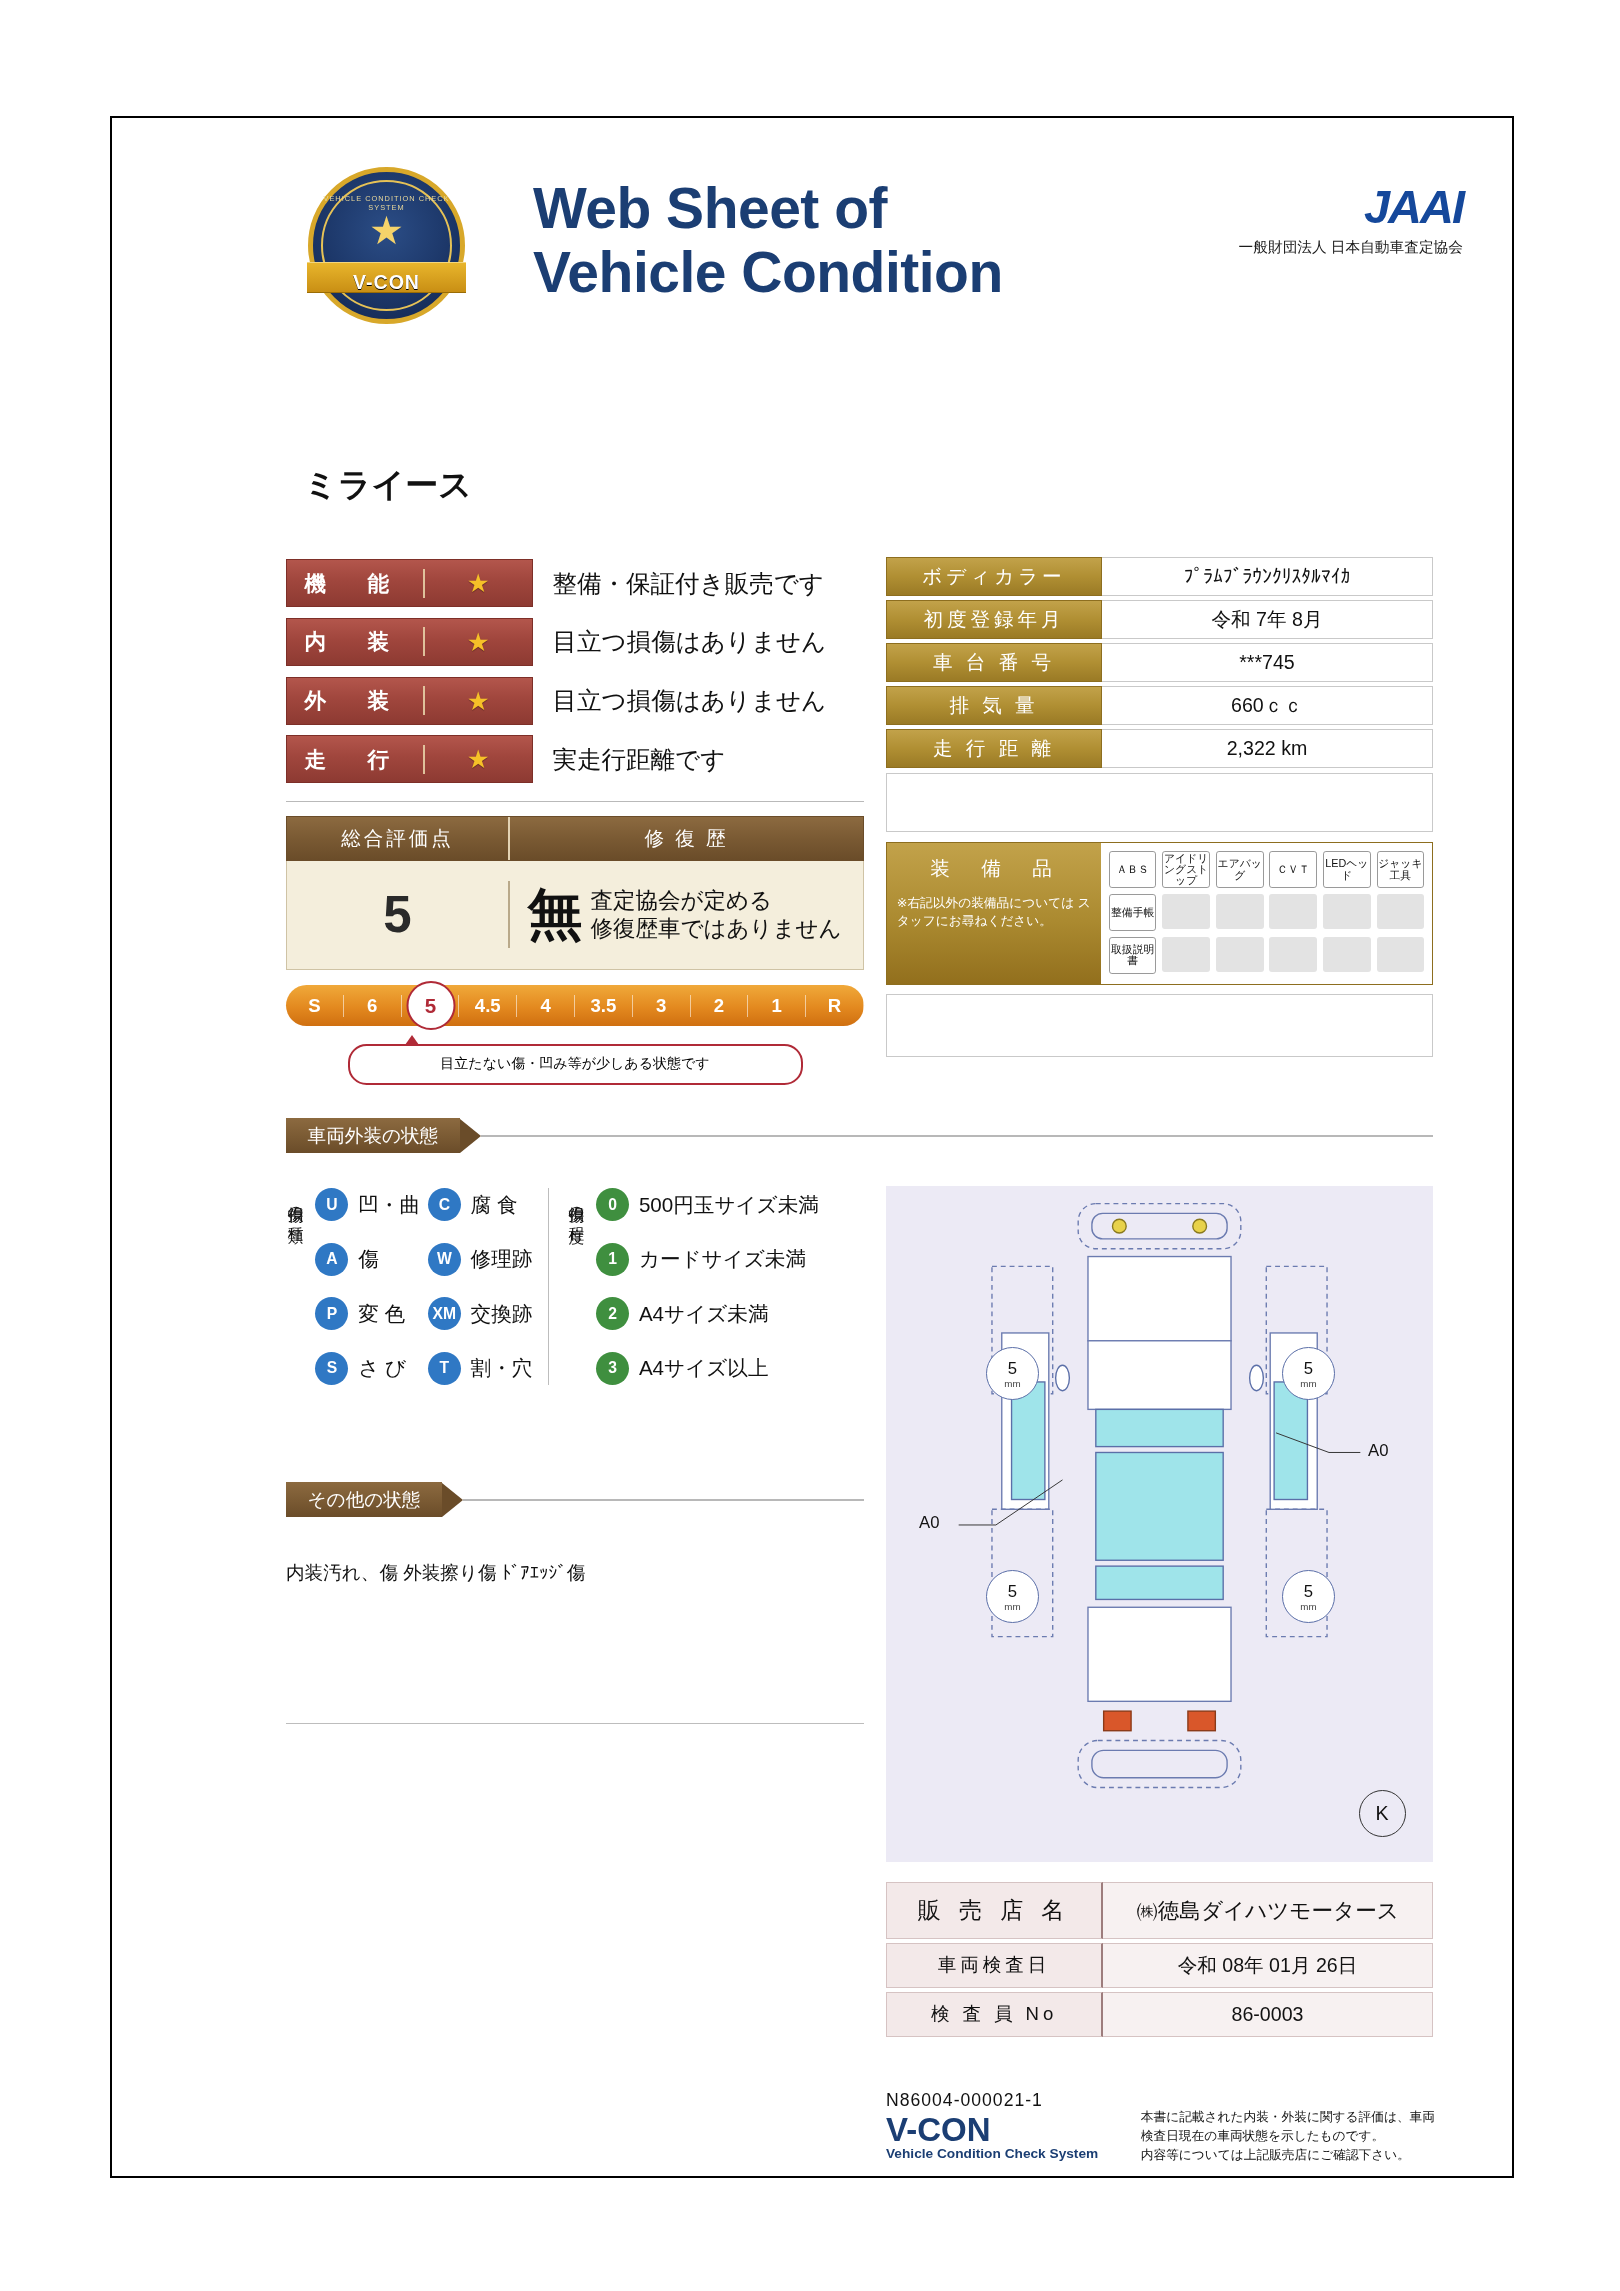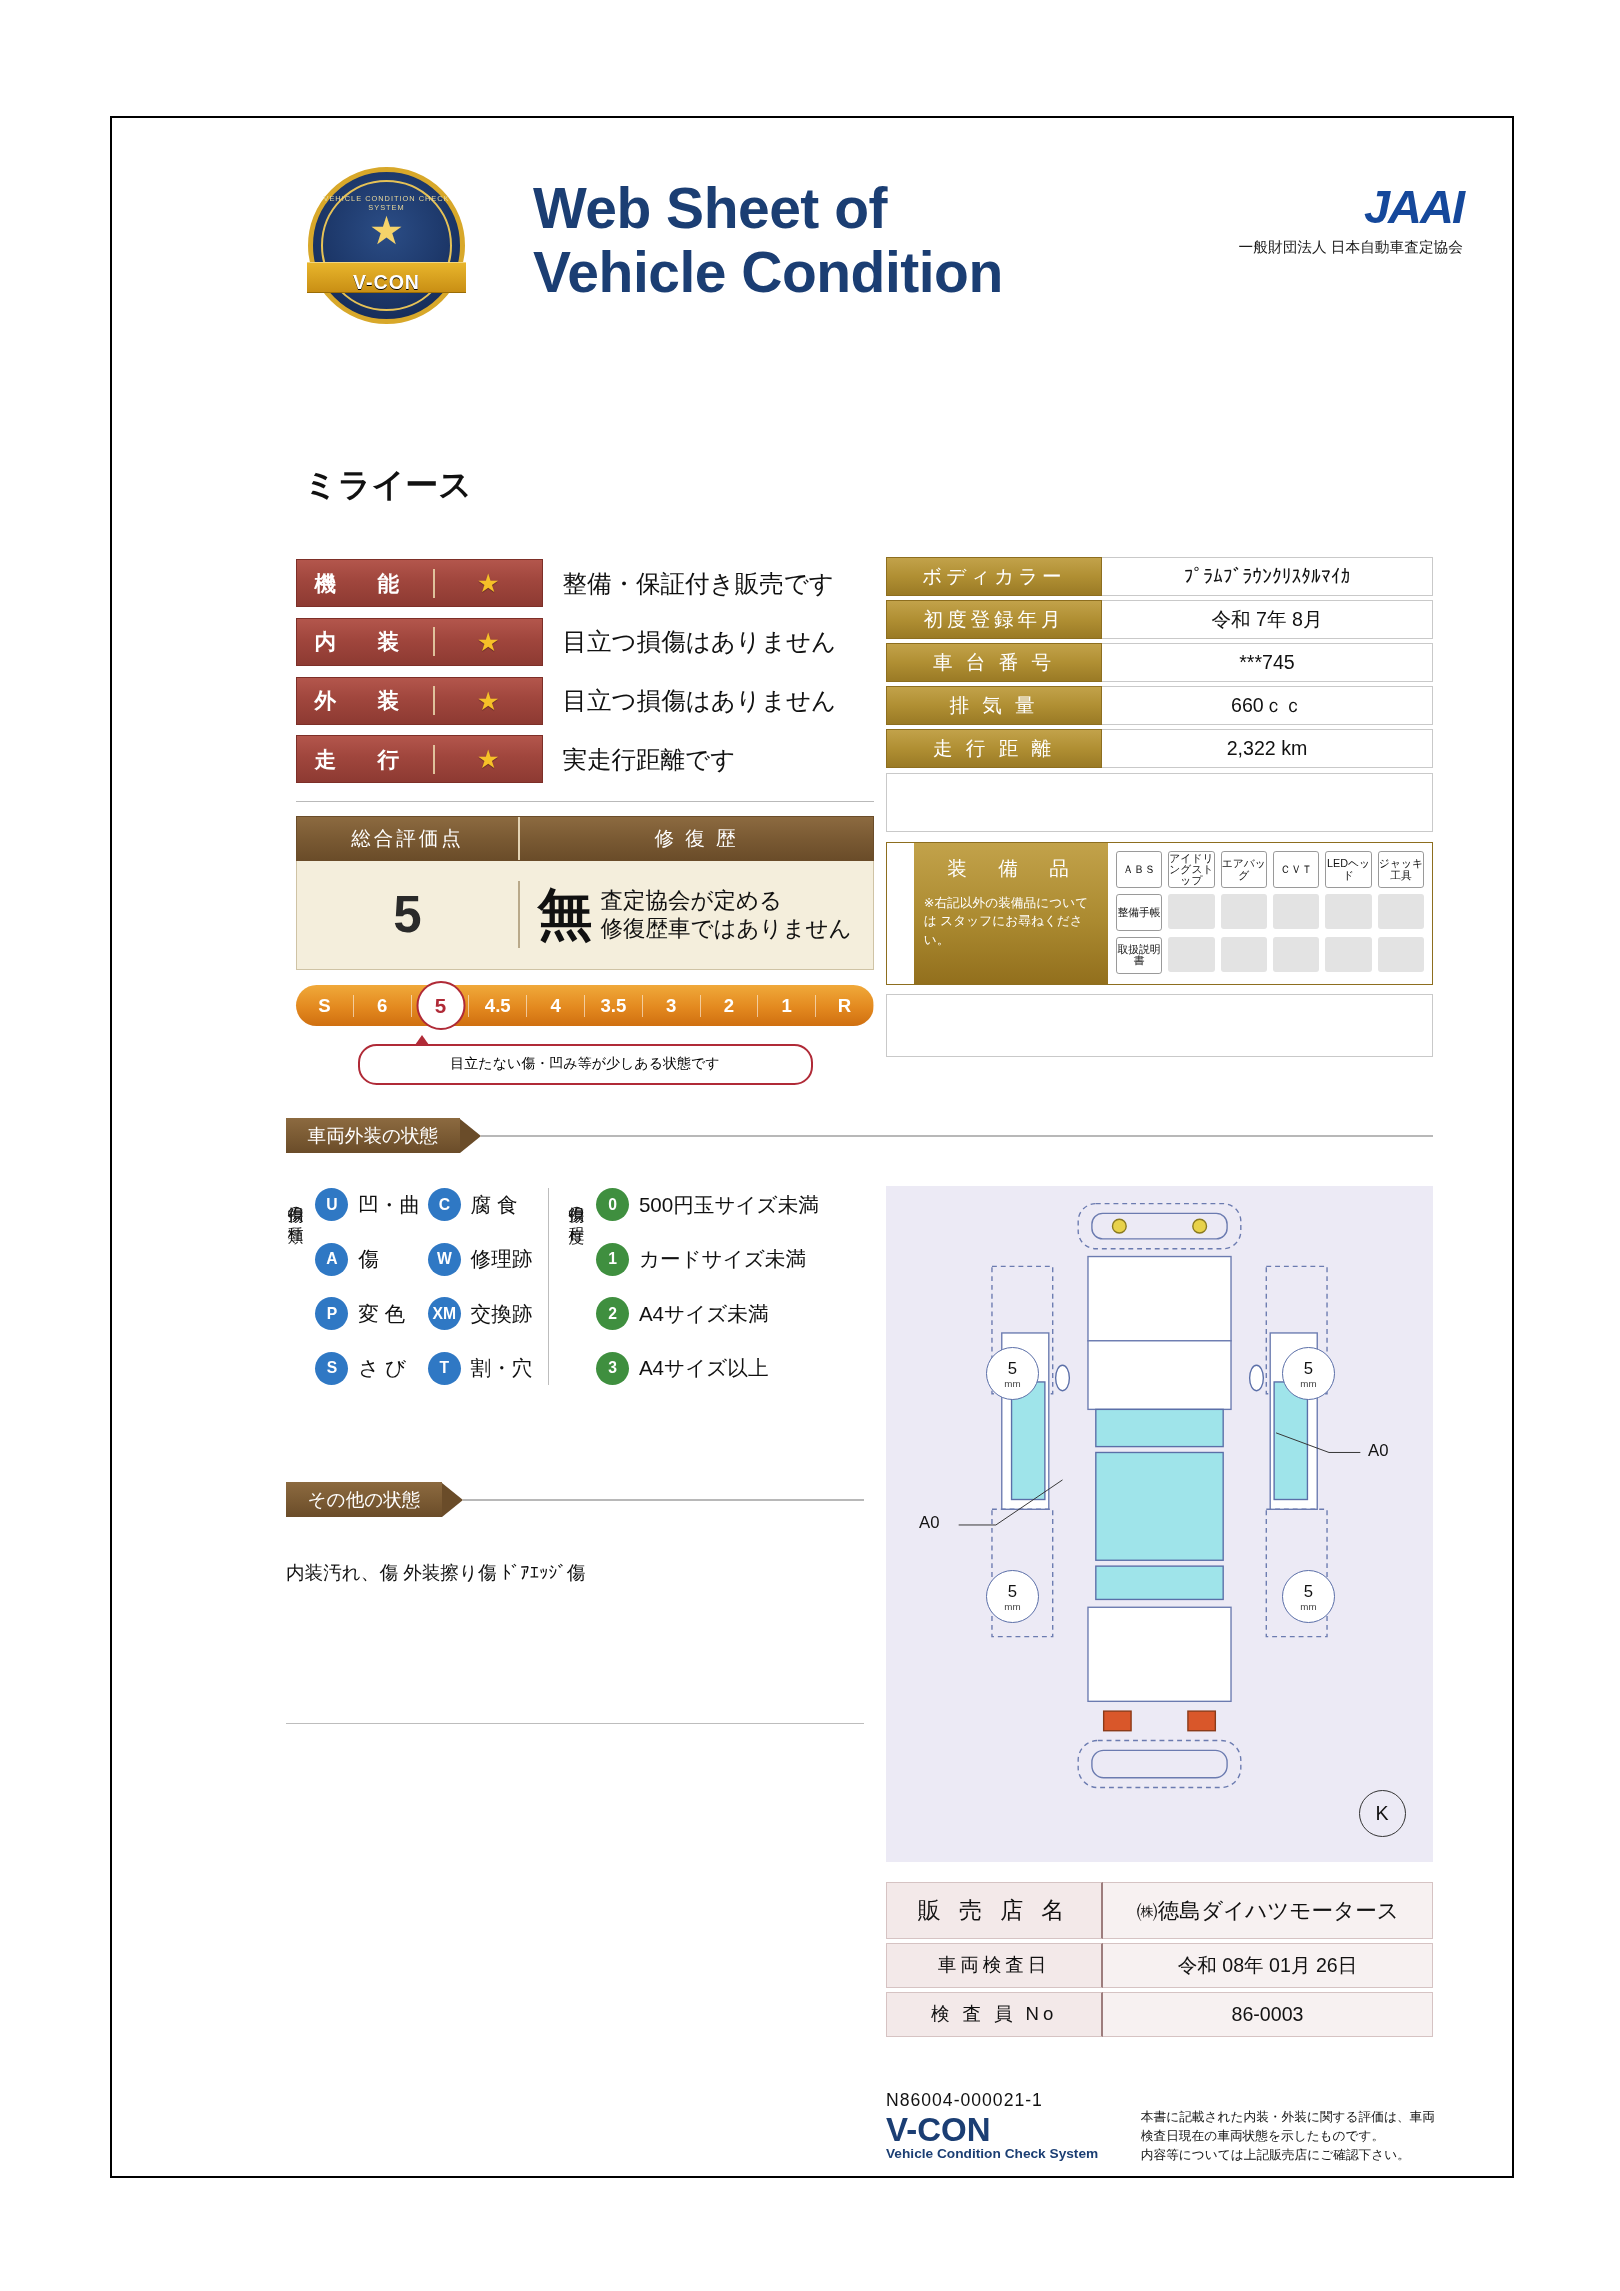--- a/index.html
+++ b/index.html
@@ -18,21 +18,21 @@
      border-top:1px solid #f3d67e;border-bottom:1px solid #9a6c05;}
   .logo-badge .vcon{position:relative;font-size:19.6px;font-weight:bold;letter-spacing:1px;color:#fff;margin-top:21.6px;text-shadow:0 1px 0 #000;}
   .logo-badge .arc{position:absolute;top:21.6px;left:0;right:0;text-align:center;font-size:7.4px;letter-spacing:1px;color:#e8d79a;}
   .title{position:absolute;left:421px;top:59px;width:765px;color:#1b3e73;font-size:57px;font-weight:bold;line-height:1.12;letter-spacing:-0.5px;}
   .jaai{position:absolute;right:49px;top:61px;text-align:right;}
   .jaai .mark{font-size:47px;font-weight:bold;color:#15489b;letter-spacing:-2px;font-style:italic;}
   .jaai .sub{font-size:14.7px;color:#1b1b1b;margin-top:3.9px;}
   .model{position:absolute;left:152px;top:345px;font-size:33px;font-weight:bold;color:#111;margin-left:40px;}
 
   
-  .col-left{position:absolute;left:184px;top:441px;width:578px;}
+  .col-left{position:absolute;left:174px;top:441px;width:578px;}
   .rate-row{display:flex;align-items:center;margin-bottom:10.8px;}
   .rate-chip{position:relative;width:245px;height:46px;
      background:linear-gradient(180deg,#b3564c 0%,#a0463d 45%,#8d3a32 100%);
      border:1px solid #7d2f28;display:flex;align-items:center;}
   .rate-chip .lbl{color:#fff;font-size:21.6px;letter-spacing:9.8px;padding-left:17.6px;width:118px;font-weight:bold;}
   .rate-chip .bar{width:2px;height:29px;background:#e7cfa6;opacity:.9;}
   .rate-chip .star{flex:1;text-align:center;font-size:25.5px;color:#f6c028;text-shadow:0 1px 1px rgba(0,0,0,.35);}
   .rate-txt{font-size:24.5px;color:#111;margin-left:19.6px;}
   .hr-thin{border:none;border-top:1px solid #b9b9b9;margin:17.6px 0 13.7px 0;}
 
@@ -61,21 +61,21 @@
 
   
   .col-right{position:absolute;left:774px;top:439px;width:547px;}
   .spec-row{display:flex;height:39px;margin-bottom:3.9px;}
   .spec-row .k{width:214px;background:linear-gradient(180deg,#c2a24a 0%,#b08f33 50%,#9a7a25 100%);
      border:1px solid #8d6e1f;color:#fff;font-size:19.6px;display:flex;align-items:center;justify-content:center;letter-spacing:3.9px;}
   .spec-row .v{flex:1;border:1px solid #c9c9c9;border-left:none;display:flex;align-items:center;justify-content:center;
      font-size:19.6px;color:#111;background:#fff;}
   .blank-box{height:57px;border:1px solid #c9c9c9;margin-top:5.9px;background:#fff;}
   .equip{display:flex;margin-top:9.8px;border:1px solid #8d6e1f;}
-  .equip .left{width:194px;background:linear-gradient(180deg,#c2a24a 0%,#ab8a30 55%,#926f1d 100%);color:#fff;padding:11.8px 9.8px;box-sizing:border-box;margin-left:27px;}
+  .equip .left{width:214px;background:linear-gradient(180deg,#c2a24a 0%,#ab8a30 55%,#926f1d 100%);color:#fff;padding:11.8px 9.8px;box-sizing:border-box;}
   .equip .left .t{font-size:19.6px;letter-spacing:5.9px;text-align:center;margin-bottom:11.8px;}
   .equip .left .n{font-size:12.7px;line-height:1.45;}
   .equip .right{flex:1;background:#fff;padding:7.8px 7.8px 9.8px 7.8px;}
   .eq-grid{display:grid;grid-template-columns:repeat(6,1fr);gap:5.9px;}
   .eq{height:35px;background:#e3e3e3;border-radius:2.9px;display:flex;align-items:center;justify-content:center;
      font-size:10.8px;line-height:1.05;text-align:center;color:#111;}
   .eq.on{background:#fff;border:1px solid #9a9a9a;}
   .blank-box2{height:61px;border:1px solid #c9c9c9;margin-top:9.8px;background:#fff;}
 
   

